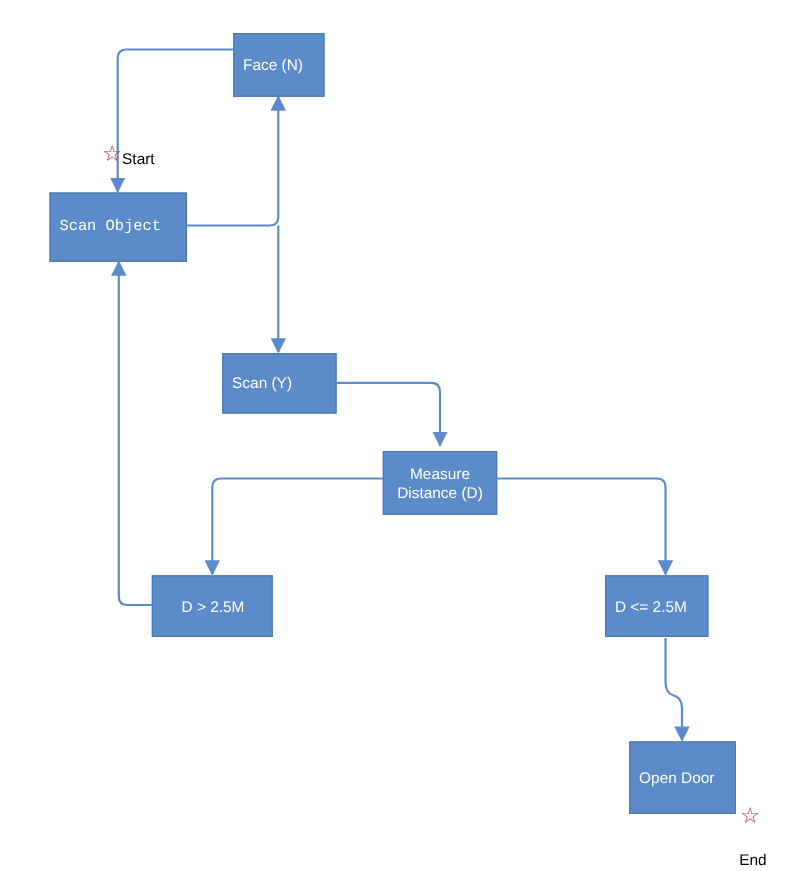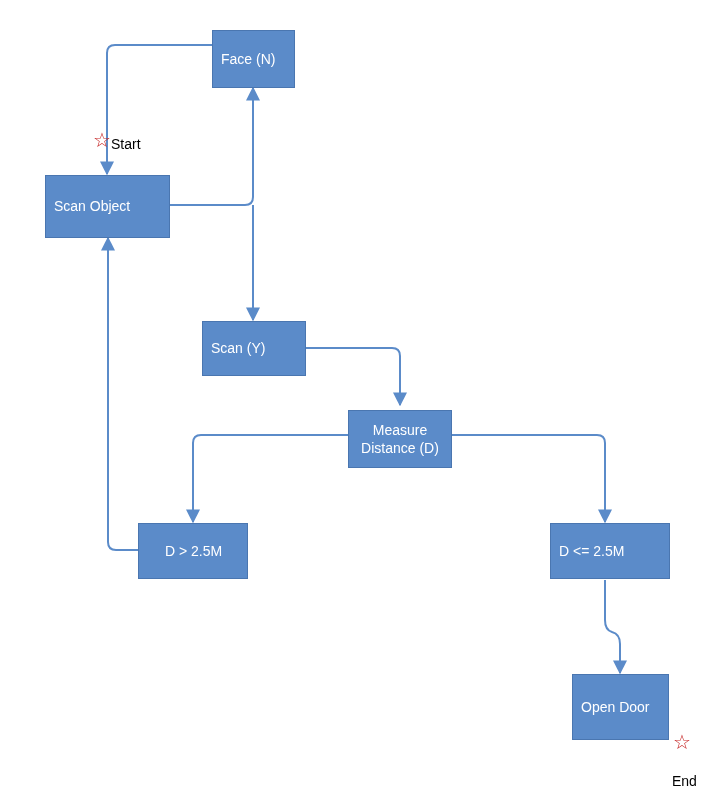--- a/index.html
+++ b/index.html
@@ -73,37 +73,37 @@
   <path d="M 605 580 L 605 620 Q 605 630 612 632 Q 620 634 620 644 L 620 673" fill="none" stroke="#5b8bc9" stroke-width="2" marker-end="url(#arrow)"></path>
 </svg>
 
 <div class="star" style="left:93px; top:130px;">☆</div>
 <div class="label" style="left:87px; top:136px;margin-left:24px;">Start</div>
 
 <div class="node" style="left:212px; top:30px; width:83px; height:58px;">
   <span>Face (N)</span>
 </div>
 
-<div class="node" style="left:45px; top:175px; width:125px; height:63px;">
+<div class="node" style="left:45px; top:175px; width:125px; height:63px;font-family:Liberation Mono, monospace;">
   <span>Scan Object</span>
 </div>
 
 <div class="node" style="left:202px; top:321px; width:104px; height:55px;">
   <span>Scan (Y)</span>
 </div>
 
 <div class="node" style="left:348px; top:410px; width:104px; height:58px;">
   <span>Measure Distance (D)</span>
 </div>
 
 <div class="node" style="left:138px; top:523px; width:110px; height:56px;padding-left:26px;">
   <span>D &gt; 2.5M</span>
 </div>
 
-<div class="node" style="left:550px; top:523px; width:120px; height:56px;">
+<div class="node" style="left:550px; top:523px; width:94px; height:56px;">
   <span>D &lt;= 2.5M</span>
 </div>
 
 <div class="node" style="left:572px; top:674px; width:97px; height:66px;">
   <span>Open Door</span>
 </div>
 
 <div class="star" style="left:673px; top:732px;">☆</div>
 <div class="label" style="left:672px; top:753px;margin-top:20px;">End</div>
 

